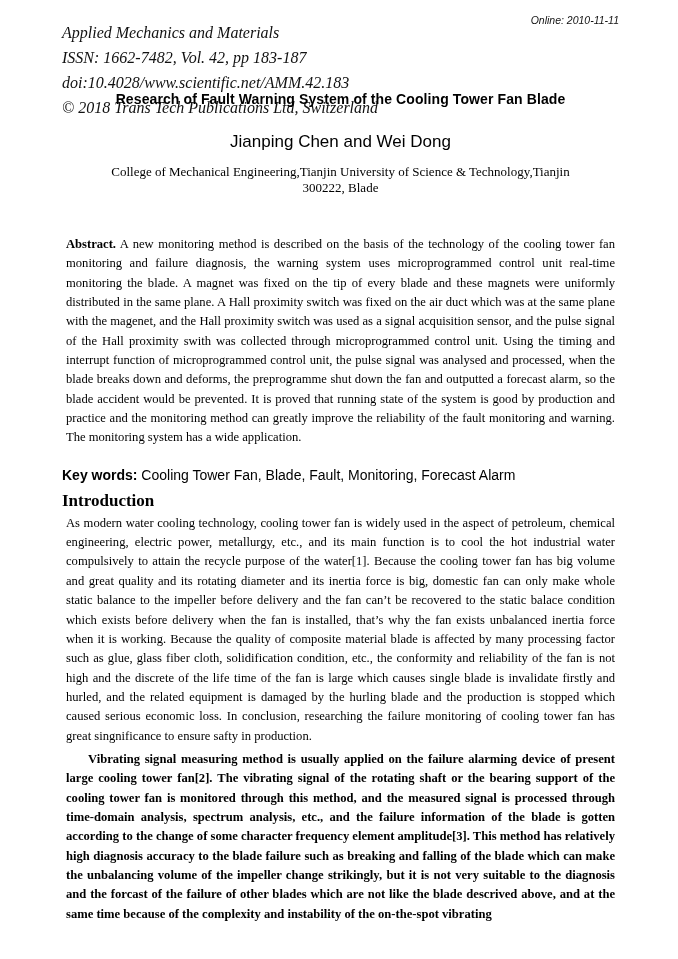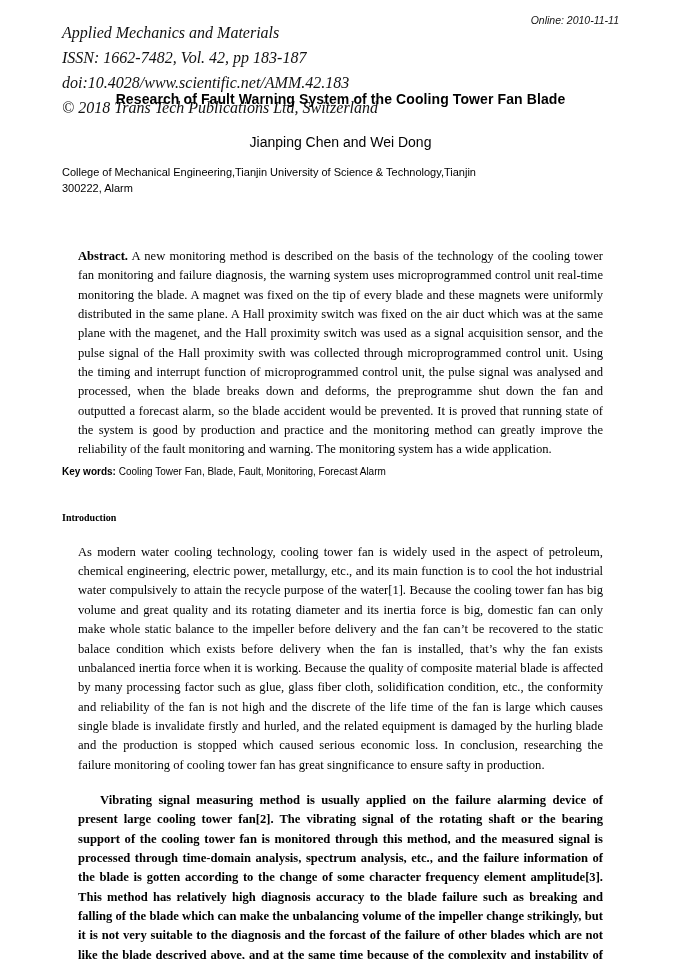--- a/index.html
+++ b/index.html
@@ -62,73 +62,74 @@
   }
 
   
   .authors {
     position: absolute;
     left: 62px;
     right: 59px;
     top: 133px;
     text-align: center;
     font-family: "Liberation Sans", "DejaVu Sans", sans-serif;
-    font-size: 14px;
+    font-size: 17px;
     line-height: 18px;
     color: #000;
   }
 
   
   .affiliation {
     position: absolute;
     left: 62px;
     right: 59px;
     top: 164px;
-    font-family: Liberation Sans, sans-serif;
-    font-size: 11px;
+    text-align: center;
+    font-family: Liberation Serif, serif;
+    font-size: 13px;
     line-height: 16.2px;
     color: #000;
   }
   .affiliation div { white-space: nowrap; }
 
   
   .body-col {
     position: absolute;
     left: 62px;
     top: 231px;
     width: 557px;
   }
 
   p.para {
-    margin: 16px;
+    margin: 4px;
     font-family: "Liberation Serif", "DejaVu Serif", serif;
     font-size: 12.6px;
     line-height: 19.35px;
     color: #000;
     text-align: justify;
     text-justify: inter-word;
   }
   p.abstract { margin-bottom: 0; }
   .lead { font-weight: bold; }
 
   .keywords {
-    margin-top: 4px;
+    margin-top: 19px;
     font-family: "Liberation Sans", "DejaVu Sans", sans-serif;
-    font-size: 10px;
+    font-size: 14px;
     line-height: 16px;
     color: #000;
   }
   .keywords .kw-label { font-weight: bold; }
 
   .section-head {
-    margin-top: 29px;
+    margin-top: 9px;
     margin-bottom: 1px;
     font-family: "Liberation Serif", "DejaVu Serif", serif;
     font-weight: bold;
-    font-size: 10px;
+    font-size: 17px;
     line-height: 18px;
     color: #000;
   }
 
   p.indent { text-indent: 22px; font-weight: bold; }
 </style>
 </head>
 <body>
 
 <div class="page">
@@ -144,21 +145,21 @@
       <div class="masthead-right">Online: 2010-11-11</div>
     </div>
   </div>
 
   <div class="title">Research of Fault Warning System of the Cooling Tower Fan Blade</div>
 
   <div class="authors">Jianping Chen and Wei Dong</div>
 
   <div class="affiliation">
     <div>College of Mechanical Engineering,Tianjin University of Science &amp; Technology,Tianjin</div>
-    <div>300222, Alarm</div>
+    <div>300222, Blade</div>
   </div>
 
   <div class="body-col">
 
     <p class="para abstract"><span class="lead">Abstract.</span><span> A new monitoring method is described on the basis of the technology of the cooling tower fan monitoring and failure diagnosis, the warning system uses microprogrammed control unit real-time monitoring the blade. A magnet was fixed on the tip of every blade and these magnets were uniformly distributed in the same plane. A Hall proximity switch was fixed on the air duct which was at the same plane with the magenet, and the Hall proximity switch was used as a signal acquisition sensor, and the pulse signal of the Hall proximity swith was collected through microprogrammed control unit. Using the timing and interrupt function of microprogrammed control unit, the pulse signal was analysed and processed, when the blade breaks down and deforms, the preprogramme shut down the fan and outputted a forecast alarm, so the blade accident would be prevented. It is proved that running state of the system is good by production and practice and the monitoring method can greatly improve the reliability of the fault monitoring and warning. The monitoring system has a wide application.</span></p>
 
     <div class="keywords"><span class="kw-label">Key words:</span><span> Cooling Tower Fan, Blade, Fault, Monitoring, Forecast    Alarm</span></div>
 
     <div class="section-head">Introduction</div>
 

